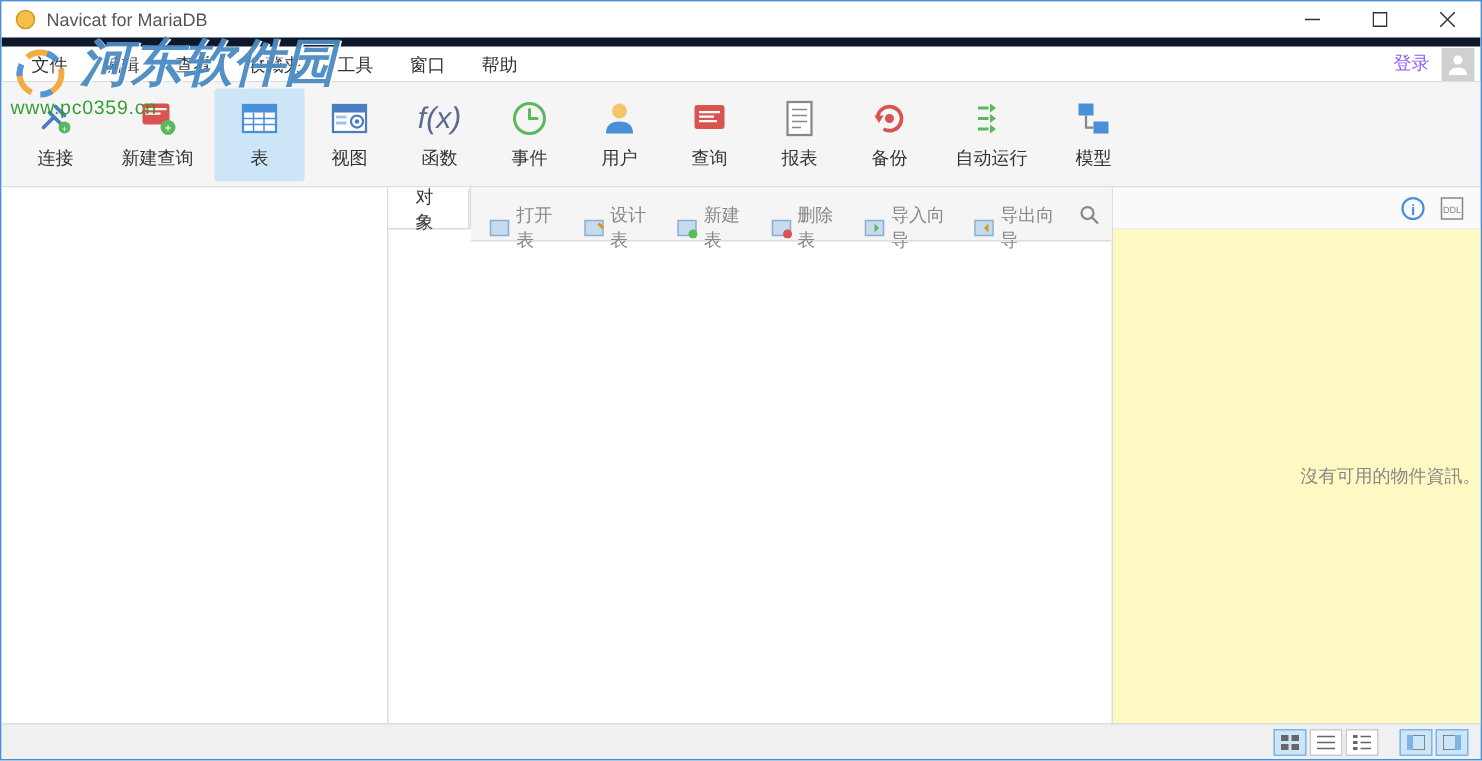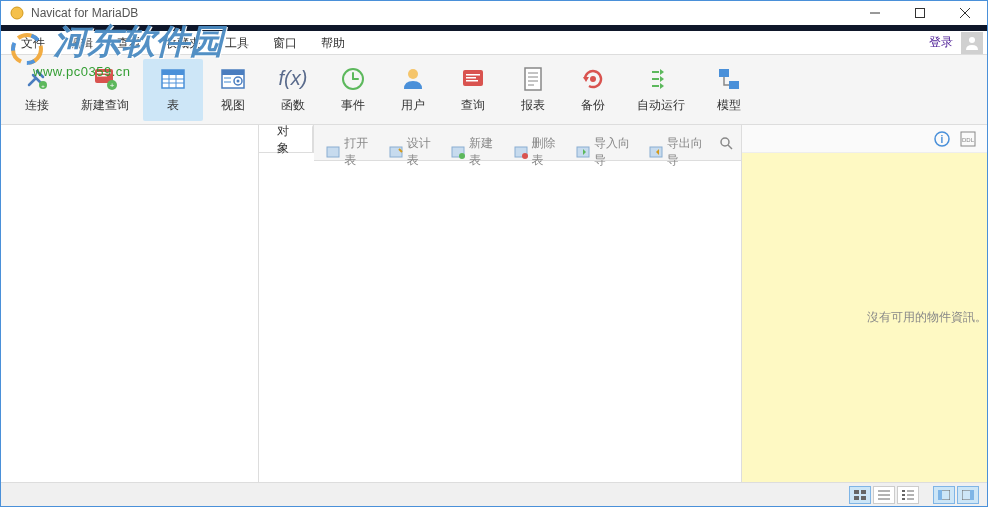--- a/index.html
+++ b/index.html
@@ -7,21 +7,21 @@
 
 .titlebar { height: 30px; background: #fff; display: flex; align-items: center; padding-left: 8px; border-bottom: 6px solid #0f172a; }
 .titlebar .appicon { width: 16px; height: 16px; margin-right: 6px; }
 .titlebar .title { font-size: 12px; color: #555; flex: 1; }
 .titlebar .winbtns { display: flex; }
 .titlebar .winbtn { width: 45px; height: 29px; display: flex; align-items: center; justify-content: center; color: #555; cursor: pointer; }
 
 .menubar { height: 24px; display: flex; align-items: center; padding-left: 8px; border-bottom: 1px solid #ddd; }
 .menubar .menuitem { padding: 0 12px; font-size: 12px; color: #333; cursor: pointer; line-height: 24px; }
 .menubar .spacer { flex: 1; }
-.menubar .login { font-size: 12px; color: #4c1d95; padding: 0 8px; cursor: pointer; text-align: right; }
+.menubar .login { font-size: 12px; color: #8b5cf6; padding: 0 8px; cursor: pointer; text-align: right; }
 .menubar .avatar { width: 22px; height: 22px; background: #d0d0d0; margin-right: 4px; display:flex; align-items:center; justify-content:center; }
 
 .toolbar { height: 70px; background: #f5f5f5; display: flex; align-items: center; padding: 0 6px; border-bottom: 1px solid #ddd; }
 .tbbtn { display: flex; flex-direction: column; align-items: center; justify-content: center; padding: 4px 14px; cursor: pointer; border-radius: 2px; height: 62px; min-width: 60px; }
 .tbbtn.active { background: #cde6f7; }
 .tbbtn .tbicon { width: 28px; height: 28px; display: flex; align-items: center; justify-content: center; margin-bottom: 4px; }
 .tbbtn .tblabel { font-size: 12px; color: #333; white-space: nowrap; }
 
 .content { display: flex; height: 357px; }
 .sidebar-left { width: 258px; border-right: 1px solid #ddd; background: #fff; }
@@ -43,21 +43,21 @@
 .rp-body { flex: 1; display: flex; align-items: center; justify-content: flex-end; background: #fef9c3; }
 .rp-msg { font-size: 12px; color: #888; }
 
 .statusbar { height: 25px; background: #f0f0f0; border-top: 1px solid #ddd; display: flex; align-items: center; justify-content: flex-end; padding: 0 8px; gap: 2px; }
 .statbtn { width: 22px; height: 18px; border: 1px solid #ccc; background: #fff; cursor: pointer; display:flex; align-items:center; justify-content:center; font-size:10px; color:#666; }
 .statbtn.sel { background: #cde6f7; border-color: #7fb5e6; }
 .statgap { width: 10px; }
 
 .watermark { position: absolute; top: 18px; left: 6px; pointer-events: none; opacity: 0.95; }
 .watermark .wm1 { font-size: 34px; font-weight: bold; color: #4a8bc2; font-style: italic; text-shadow: 1px 1px 0 #fff; }
-.watermark .wm2 { font-size: 13px; color: #2a9a2a; letter-spacing: 0.5px; margin-top: -2px; margin-left: 26px; }
+.watermark .wm2 { font-size: 13px; color: #2a9a2a; letter-spacing: 0.5px; margin-top: -2px; }
 .watermark .wmlogo { display:inline-block; vertical-align:middle; margin-right:2px; }
 svg { display:block; }
 </style>
 </head>
 <body>
 
 <div class="titlebar">
   <span class="appicon">
     <svg width="16" height="16" viewBox="0 0 16 16">
         <circle cx="8" cy="8" r="6" fill="#f5c04a" stroke="#d49a1a"></circle>

